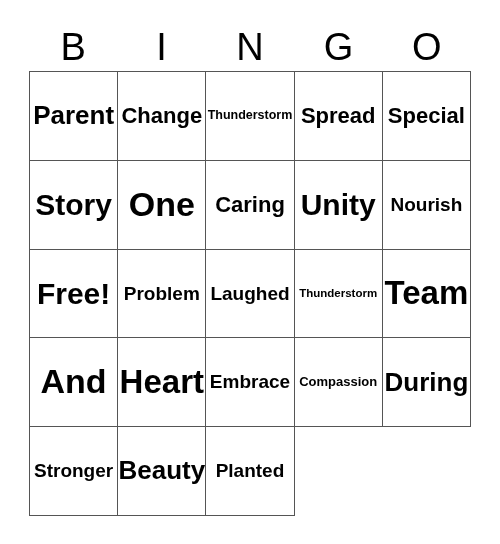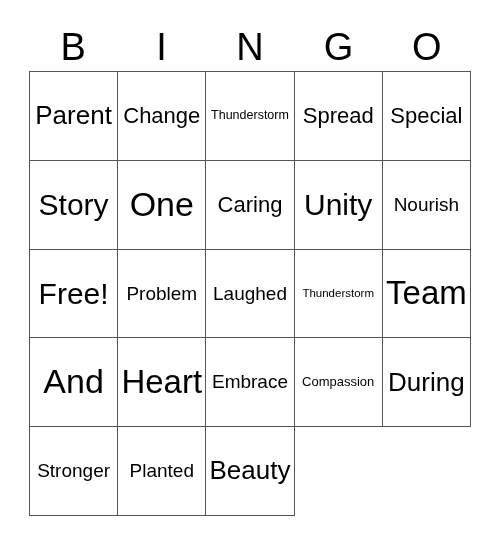--- a/index.html
+++ b/index.html
@@ -71,21 +71,21 @@
     overflow: hidden;
     background: #ffffff;
     padding: 0 2px;
   }
   .cell-text {
     display: block;
     text-align: center;
     line-height: 1.05;
     white-space: nowrap;
     color: #000000;
-    font-weight: 400;
+    font-weight: 700;
     user-select: none;
   }
 
   
   .sz-xxl  { font-size: 34px; }
   .sz-xl   { font-size: 30px; }
   .sz-lg   { font-size: 26px; }
   .sz-md   { font-size: 22px; }
   .sz-sm   { font-size: 19px; }
   .sz-xxs  { font-size: 13px; }
@@ -162,20 +162,20 @@
       <div class="bingo-cell">
         <span class="cell-text sz-xxs">Compassion</span>
       </div>
       <div class="bingo-cell">
         <span class="cell-text sz-lg">During</span>
       </div>
       <div class="bingo-cell">
         <span class="cell-text sz-sm">Stronger</span>
       </div>
       <div class="bingo-cell">
-        <span class="cell-text sz-sm">Planted</span>
+        <span class="cell-text sz-lg">Beauty</span>
       </div>
       <div class="bingo-cell">
-        <span class="cell-text sz-lg">Beauty</span>
+        <span class="cell-text sz-sm">Planted</span>
       </div>
     </div>
 
 </div>
 
 </body></html>

